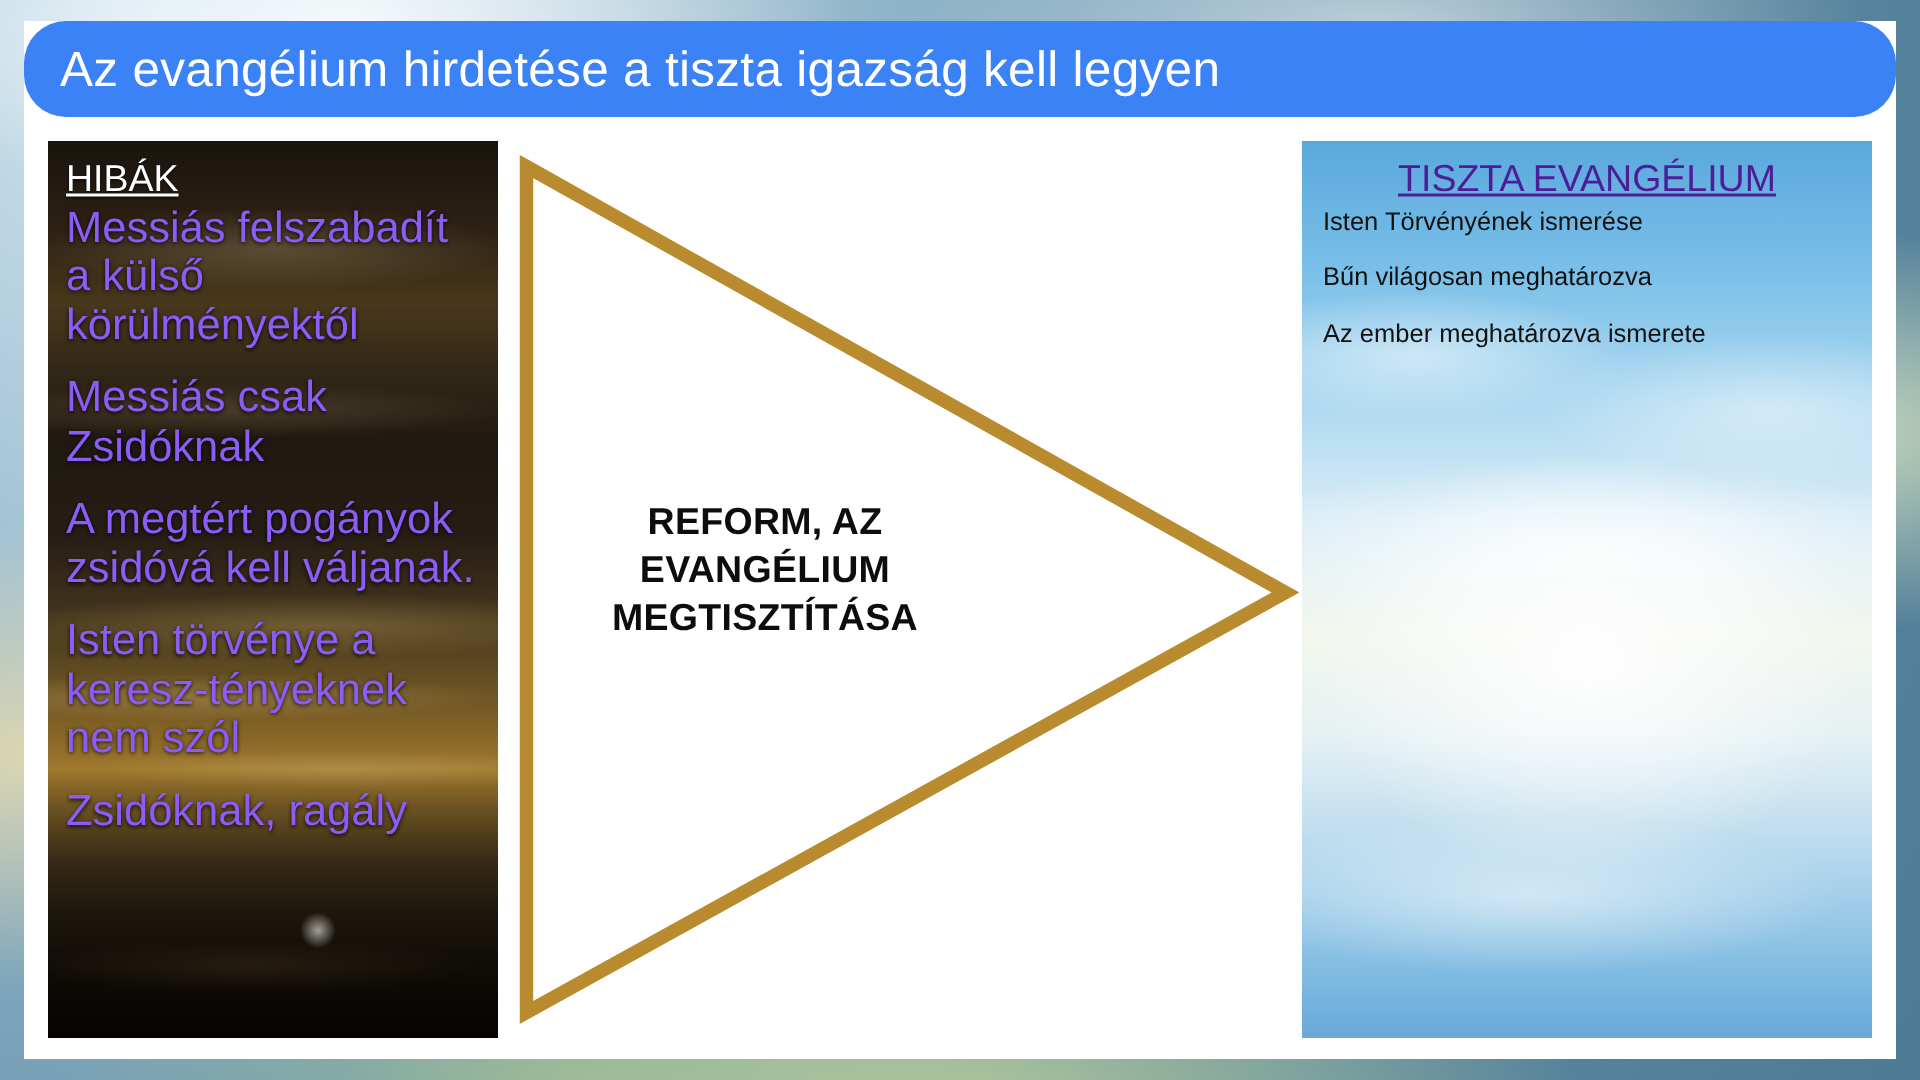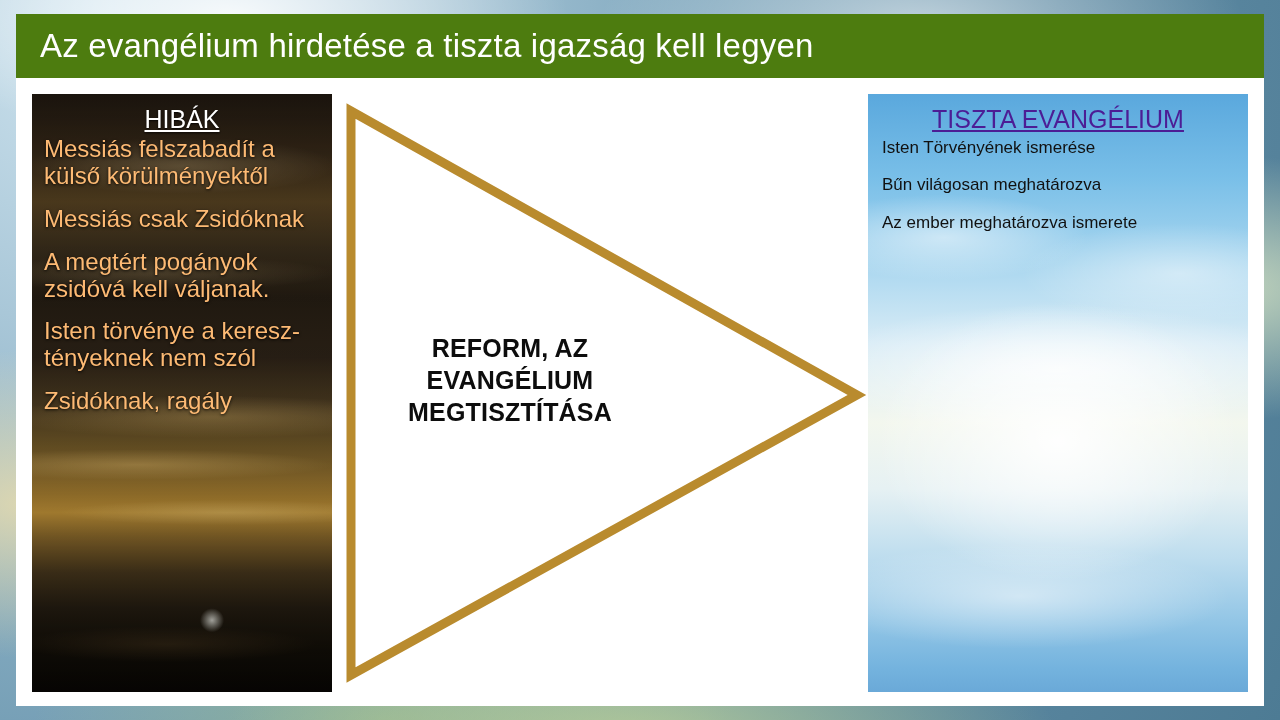--- a/index.html
+++ b/index.html
@@ -53,23 +53,24 @@
     background: #ffffff;
   }
 
   
   .title-bar {
     position: absolute;
     left: 16px;
     top: 14px;
     width: 1248px;
     height: 64px;
-    background: #4d7c0f;
+    background: #3b82f6;
     display: flex;
     align-items: center;
+    border-radius: 28px;
   }
   .title-text {
     color: #ffffff;
     font-size: 33px;
     font-weight: 400;
     letter-spacing: 0.2px;
     padding-left: 24px;
     white-space: nowrap;
     font-family: "Liberation Sans", sans-serif;
   }
@@ -124,33 +125,32 @@
     position: absolute;
     inset: 0;
     background: linear-gradient(180deg, rgba(0,0,0,0.28) 0%, rgba(0,0,0,0.10) 40%, rgba(0,0,0,0.18) 70%, rgba(0,0,0,0.45) 100%);
   }
   .panel-left .content {
     position: relative;
     padding: 10px 12px 0 12px;
     color: #ffffff;
   }
   .panel-left .heading {
-    text-align: center;
     font-size: 25px;
     text-decoration: underline;
     margin: 0 0 2px 0;
     line-height: 1.2;
     text-shadow: 0 1px 2px rgba(0,0,0,0.8);
   }
   .err-item {
-    font-size: 24px;
+    font-size: 29px;
     line-height: 1.12;
     margin: 0 0 16px 0;
     text-shadow: 0 1px 3px rgba(0,0,0,0.85);
-    color: #fdba74;
+    color: #8b5cf6;
   }
   .err-item:first-of-type { margin-top: 2px; }
 
   
   .panel-right {
     position: absolute;
     left: 868px;
     top: 94px;
     width: 380px;
     height: 598px;

